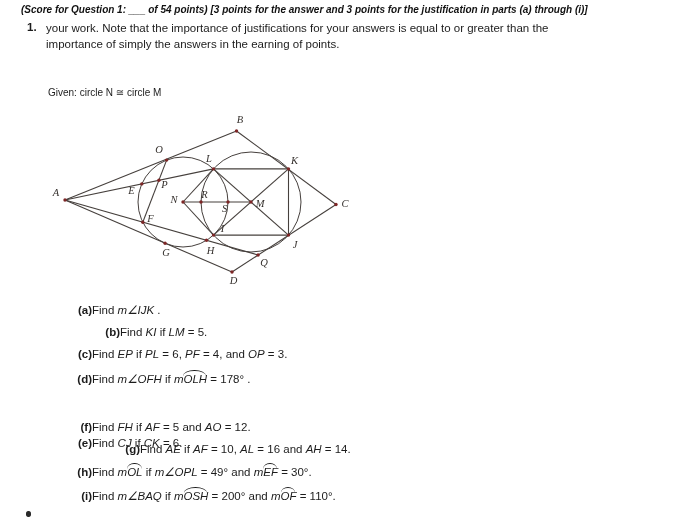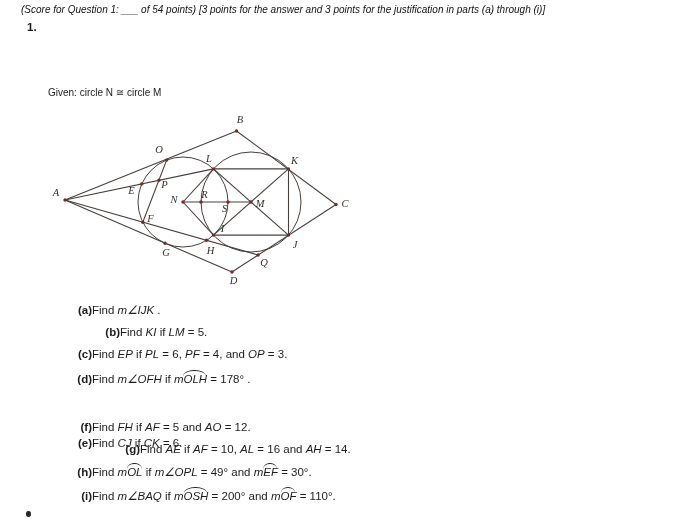--- a/index.html
+++ b/index.html
@@ -2,21 +2,21 @@
 <html><head>
 <meta charset="utf-8">
 <style>
   html,body{margin:0;padding:0;}
   body{
     width:684px;height:519px;background:#ffffff;position:relative;overflow:hidden;
     font-family:"Liberation Sans",sans-serif;color:#1c1c1c;
   }
   .score-line{
     position:absolute;left:21px;top:4px;white-space:nowrap;
-    font-size:10px;font-weight:normal;font-style:italic;color:#111;
+    font-size:10px;font-weight:bold;font-style:italic;color:#111;
   }
   .q-num{position:absolute;left:27px;top:21px;font-size:11.5px;font-weight:bold;}
   .q-text{position:absolute;left:46px;top:21px;}
   .q-line{white-space:nowrap;font-size:11.5px;line-height:15.6px;}
   .given-line{position:absolute;left:48px;top:87px;font-size:10px;white-space:nowrap;}
   #diagram{position:absolute;left:40px;top:105px;}
   #diagram text{font-family:"Liberation Serif",serif;font-style:italic;font-size:10.5px;}
   #parts{position:absolute;left:0;top:0;}
   .part-row{position:absolute;left:70px;white-space:nowrap;font-size:11.5px;text-align:right;}
   .part-label{font-weight:bold;display:inline-block;width:22px;}
@@ -29,20 +29,22 @@
   .stray-mark{position:absolute;left:26px;top:511px;width:5px;height:6px;background:#2a2a2a;border-radius:45%;}
 </style>
 </head>
 <body>
 
 <div class="score-line">(Score for Question 1: ___ of 54 points) [3 points for the answer and 3 points for the justification in parts (a) through (i)]</div>
 
 <div class="q-num">1.</div>
 
 <div class="q-text">
+  <div class="q-line">your work. Note that the importance of justifications for your answers is equal to or greater than the</div>
+  <div class="q-line">importance of simply the answers in the earning of points.</div>
 </div>
 
 <div class="given-line">Given: circle N ≅ circle M</div>
 
 <svg id="diagram" width="330" height="190" viewBox="40 105 330 190">
     <circle cx="183" cy="202" r="45" fill="none" stroke="#46403d" stroke-width="1"></circle>
     <circle cx="251" cy="202" r="50" fill="none" stroke="#46403d" stroke-width="1"></circle>
     <line x1="65" y1="200" x2="236.5" y2="131" stroke="#46403d" stroke-width="1.1"></line>
     <line x1="236.5" y1="131" x2="336" y2="204.5" stroke="#46403d" stroke-width="1.1"></line>
     <line x1="65" y1="200" x2="232" y2="272" stroke="#46403d" stroke-width="1.1"></line>

